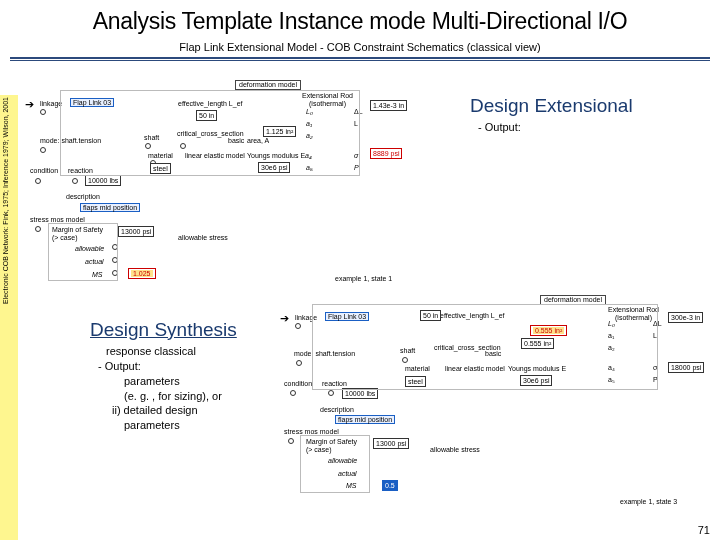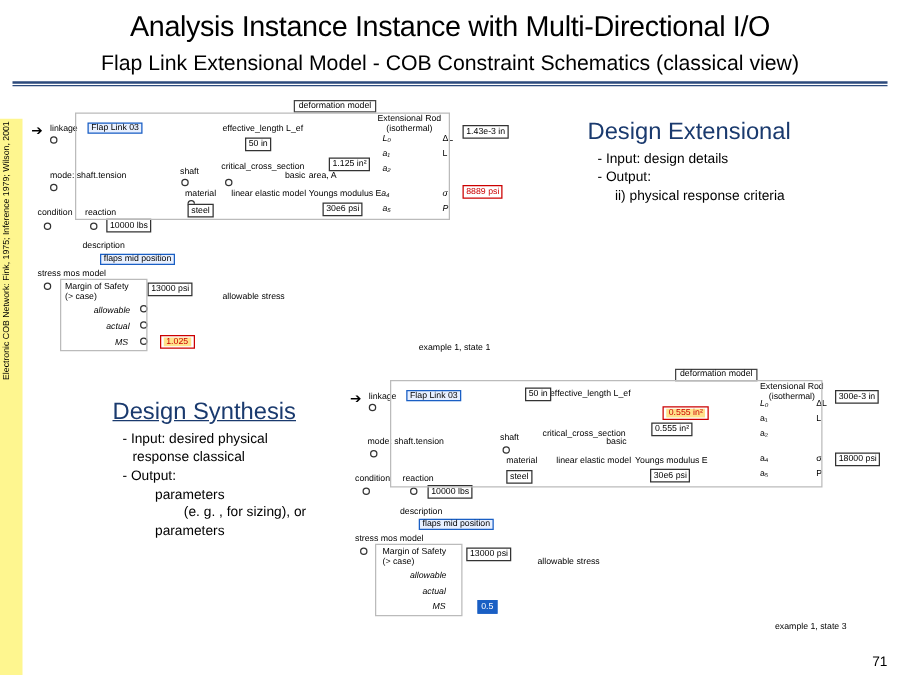--- a/index.html
+++ b/index.html
@@ -1,18 +1,18 @@
 <!DOCTYPE html>
 <html><head>
   <meta charset="utf-8">
   <style>
     * { margin:0; padding:0; box-sizing:border-box; }
     body { width:720px; height:540px; font-family:Arial,Helvetica,sans-serif; position:relative; background:#fff; overflow:hidden; }
     .title { font-size:23px; font-weight:normal; text-align:center; padding-top:8px; color:#000; letter-spacing:-0.3px;}
-    .subtitle{ font-size:17px; text-align:center; padding-top:6px; color:#000;}
+    .subtitle{ font-size:11px; text-align:center; padding-top:6px; color:#000;}
     .rule{ border:0; border-top:2px solid #2c4a7c; margin:4px 10px 0 10px;}
     .rule.thin{ border-top-width:1px; margin-top:1px;}
     .side{ position:absolute; left:0; top:95px; width:18px; height:445px; background:#fef68f; }
     .side span{ position:absolute; left:2px; top:2px; font-size:7px; color:#000; writing-mode:vertical-rl; transform:rotate(180deg); white-space:nowrap;}
     .lbl{ position:absolute; font-size:7px; line-height:1.1; color:#000; white-space:nowrap;}
     .big{ font-size:19px; color:#1a3a6e; font-weight:normal;}
     .bulletbox{ position:absolute; font-size:11px; color:#000; line-height:1.35;}
     .bulletbox .indent{ padding-left:14px;}
     .blue{ color:#1a3a6e;}
     .boxed{ border:1px solid #1a5fc4; background:#e8f0ff; padding:0 2px; display:inline-block; font-size:7px;}
@@ -20,21 +20,21 @@
     .tbox{ position:absolute; border:1px solid #333; font-size:7px; padding:1px 2px; background:#fff;}
     .dot{ position:absolute; width:6px; height:6px; border:1px solid #333; background:#fff; border-radius:50%;}
     .arrow-r{ position:absolute; font-size:11px; color:#000;}
     .pagenum{ position:absolute; right:10px; bottom:4px; font-size:11px;}
     .stk{ position:absolute; border-top:1px solid #444;}
     .hl{ background:#ffe28a; padding:0 2px;}
   </style>
 </head>
 <body>
 
-<div class="title">Analysis Instance Instance with Multi-Directional I/O</div>
+<div class="title">Analysis Template Instance mode Multi-Directional I/O</div>
 <div class="subtitle">Flap Link Extensional Model - COB Constraint Schematics (classical view)</div>
 <hr class="rule">
 <hr class="rule thin">
 
 <div class="side">
   <span>Electronic COB Network: Fink, 1975; Inference 1979; Wilson, 2001</span>
 </div>
 
 <div>
   <div class="lbl" style="left:235px; top:80px; border:1px solid #444; padding:0 3px;">deformation model</div>
@@ -100,32 +100,30 @@
   <div class="tbox red" style="left:128px; top:268px; border-color:#c00;"><span class="hl">1.025</span></div>
 
   <div class="stk" style="left:60px; top:90px; width:300px; height:86px; border:1px solid #bbb;"></div>
   <div class="stk" style="left:48px; top:223px; width:70px; height:58px; border:1px solid #bbb;"></div>
 
   <span class="lbl" style="left:335px; top:275px;">example 1, state 1</span>
 </div>
 
 <div class="lbl big" style="left:470px; top:96px;">Design Extensional</div>
 <div class="bulletbox" style="left:478px; top:120px;">
-  <div>- Input: design details</div>
   <div>- Output:</div>
-  <div class="indent">ii) physical response criteria</div>
 </div>
 
 <div class="lbl big" style="left:90px; top:320px;text-decoration:underline;">Design Synthesis</div>
 <div class="bulletbox" style="left:98px; top:344px; width:170px;">
-  <div>- Input: desired physical</div>
   <div style="padding-left:8px;">response classical</div>
   <div>- Output:</div>
   <div class="indent" style="padding-left:26px;">parameters</div>
-  <div class="indent" style="padding-left:26px;text-align:center;">(e. g. , for sizing), or</div>
+  <div class="indent" style="padding-left:26px;">(e. g. , for sizing), or</div>
+  <div class="indent">ii) detailed design</div>
   <div class="indent" style="padding-left:26px;">parameters</div>
 </div>
 
 <div>
   <div class="lbl" style="left:540px; top:295px; border:1px solid #444; padding:0 3px;">deformation model</div>
   <span class="arrow-r" style="left:280px; top:312px;">➔</span>
   <span class="lbl" style="left:295px; top:314px;">linkage</span>
   <span class="boxed" style="position:absolute; left:325px; top:312px;">Flap Link 03</span>
   <div class="dot" style="left:295px; top:323px;"></div>
   <span class="lbl" style="left:440px; top:312px;">effective_length L_ef</span>

